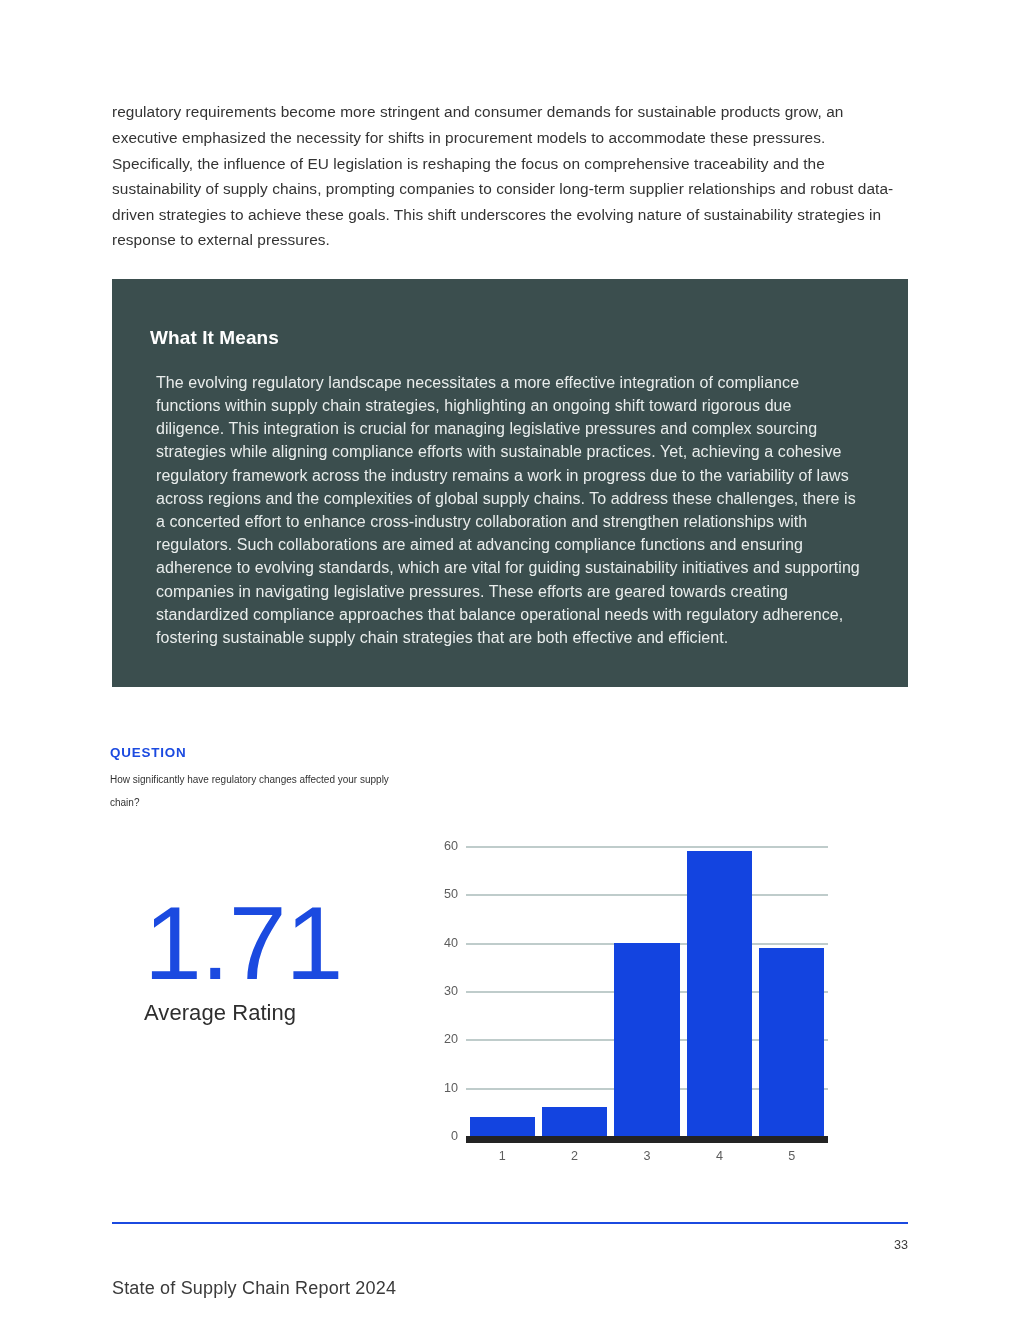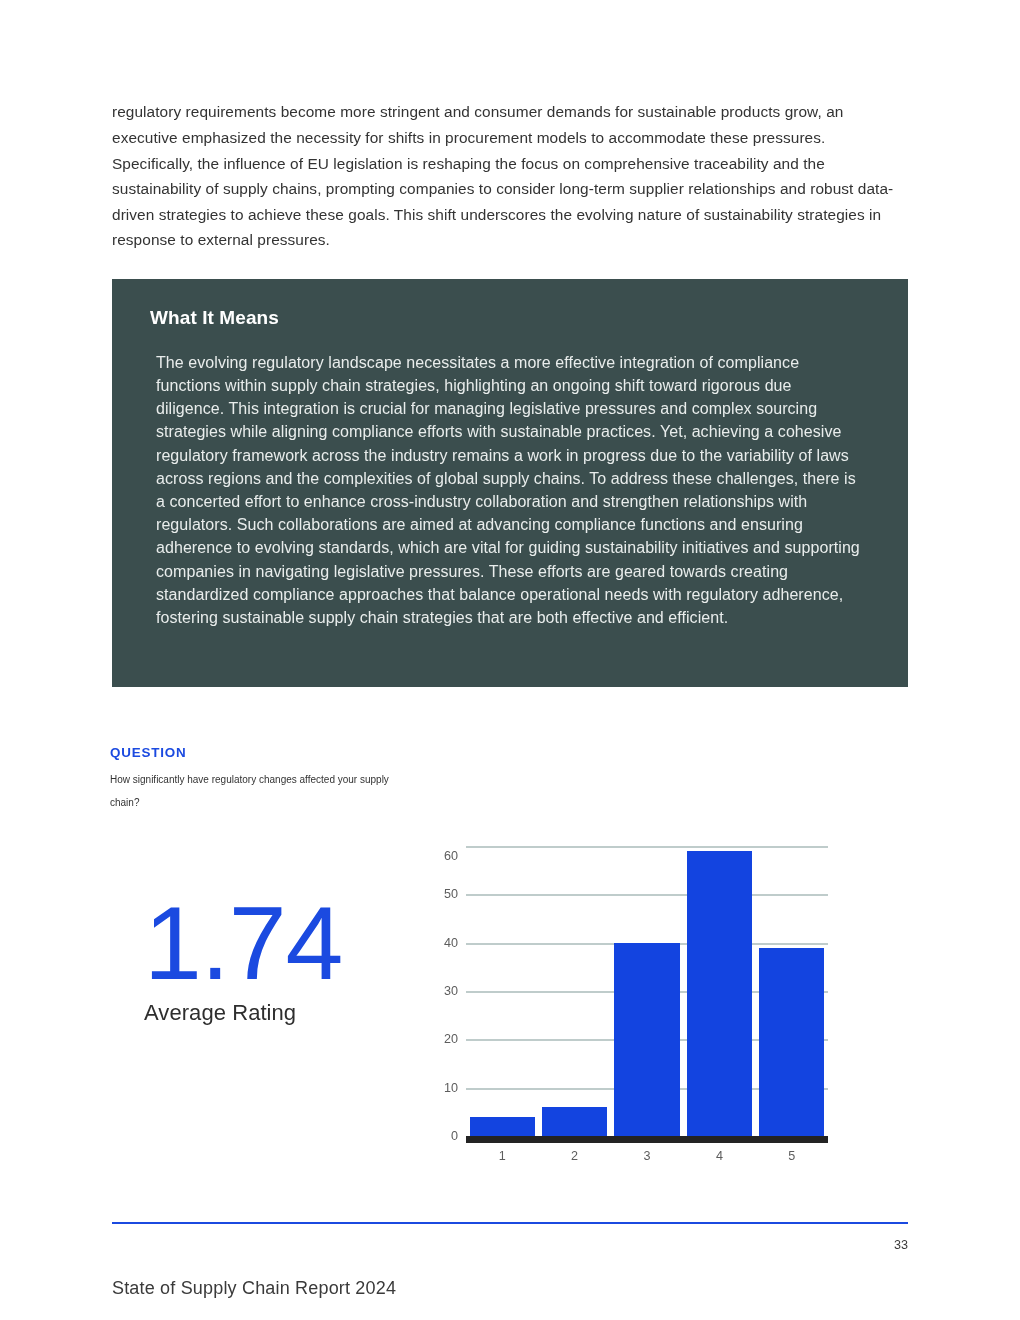--- a/index.html
+++ b/index.html
@@ -39,21 +39,21 @@
 
   
   .callout {
     position: absolute;
     left: 112px;
     top: 279px;
     width: 796px;
     height: 408px;
     background: #3b4e4e;
     box-sizing: border-box;
-    padding: 28px 38px 0 38px;
+    padding: 48px 38px 0 38px;
   }
   .callout-title {
     font-size: 19px;
     font-weight: bold;
     color: #ffffff;
     letter-spacing: 0.005em;
     margin: 0 0 21px 0;
     line-height: 1.2;
   }
   .callout-body {
@@ -204,41 +204,41 @@
 
   <section class="callout">
     <h2 class="callout-title">What It Means</h2>
     <p class="callout-body">The evolving regulatory landscape necessitates a more effective integration of compliance functions within supply chain strategies, highlighting an ongoing shift toward rigorous due diligence. This integration is crucial for managing legislative pressures and complex sourcing strategies while aligning compliance efforts with sustainable practices. Yet, achieving a cohesive regulatory framework across the industry remains a work in progress due to the variability of laws across regions and the complexities of global supply chains. To address these challenges, there is a concerted effort to enhance cross-industry collaboration and strengthen relationships with regulators. Such collaborations are aimed at advancing compliance functions and ensuring adherence to evolving standards, which are vital for guiding sustainability initiatives and supporting companies in navigating legislative pressures. These efforts are geared towards creating standardized compliance approaches that balance operational needs with regulatory adherence, fostering sustainable supply chain strategies that are both effective and efficient.</p>
   </section>
 
   <div class="question-label">QUESTION</div>
   <div class="question-text">How significantly have regulatory changes affected your supply chain?</div>
 
   <div class="stat">
-    <span class="stat-value">1.74</span>
+    <span class="stat-value">1.71</span>
     <span class="stat-label">Average Rating</span>
   </div>
 
   <div class="chart">
     <div class="chart-plot" id="gridlines">
         <div class="gridline" style="top: 241.667px;"></div>
         <div class="gridline" style="top: 193.333px;"></div>
         <div class="gridline" style="top: 145px;"></div>
         <div class="gridline" style="top: 96.6667px;"></div>
         <div class="gridline" style="top: 48.3333px;"></div>
         <div class="gridline" style="top: 0px;"></div>
       </div>
     <div id="yticks">
         <div class="ytick" style="top: 300px;">0</div>
         <div class="ytick" style="top: 251.667px;">10</div>
         <div class="ytick" style="top: 203.333px;">20</div>
         <div class="ytick" style="top: 155px;">30</div>
         <div class="ytick" style="top: 106.667px;">40</div>
         <div class="ytick" style="top: 58.3333px;">50</div>
-        <div class="ytick" style="top: 20px;">60</div>
+        <div class="ytick" style="top: 10px;">60</div>
       </div>
     <div class="bars" id="bars">
         <div class="bar" title="1: 4" style="left: 3.5px; width: 65.4px; height: 19.3333px; background: rgb(19, 68, 224);"></div>
         <div class="bar" title="2: 6" style="left: 75.9px; width: 65.4px; height: 29px; background: rgb(19, 68, 224);"></div>
         <div class="bar" title="3: 40" style="left: 148.3px; width: 65.4px; height: 193.333px; background: rgb(19, 68, 224);"></div>
         <div class="bar" title="4: 59" style="left: 220.7px; width: 65.4px; height: 285.167px; background: rgb(19, 68, 224);"></div>
         <div class="bar" title="5: 39" style="left: 293.1px; width: 65.4px; height: 188.5px; background: rgb(19, 68, 224);"></div>
       </div>
     <div class="axis-line"></div>
     <div id="xticks">

